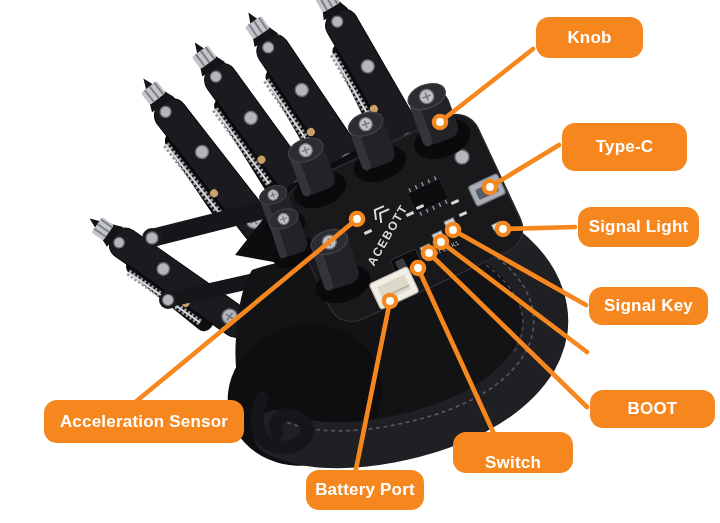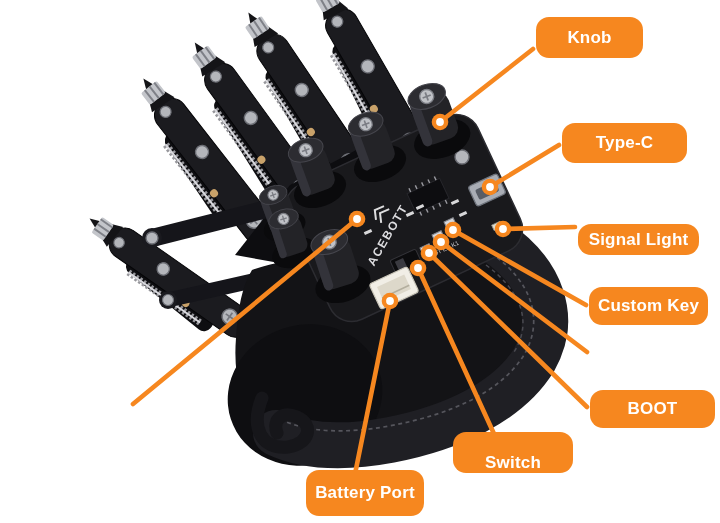--- a/index.html
+++ b/index.html
@@ -180,32 +180,35 @@
       <circle cx="390" cy="301" r="8.3" fill="#F6871F"></circle>
       <circle cx="390" cy="301" r="3.9" fill="#ffffff"></circle>
       <circle cx="357" cy="219" r="8.3" fill="#F6871F"></circle>
       <circle cx="357" cy="219" r="3.9" fill="#ffffff"></circle>
     </svg>
 
   <div id="labels">
       <div class="callout" style="left: 530px; top: 17px; width: 107px; height: 41px;">
     <span class="callout-text">Knob</span>
   </div>
-      <div class="callout" style="left: 556px; top: 123px; width: 125px; height: 40px;">
+      <div class="callout" style="left: 556px; top: 123px; width: 125px; height: 48px;">
     <span class="callout-text">Type-C</span>
   </div>
-      <div class="callout" style="left: 572px; top: 207px; width: 121px; height: 31px; margin-top: 17px;">
+      <div class="callout" style="left: 572px; top: 207px; width: 121px; height: 40px;">
     <span class="callout-text">Signal Light</span>
   </div>
       <div class="callout" style="left: 583px; top: 287px; width: 119px; height: 38px;">
-    <span class="callout-text">Custom Key</span>
+    <span class="callout-text">Signal Key</span>
   </div>
       <div class="callout" style="left: 584px; top: 390px; width: 125px; height: 38px;">
     <span class="callout-text">BOOT</span>
   </div>
       <div class="callout" style="left: 447px; top: 432px; width: 120px; height: 41px; align-items: flex-end;">
     <span class="callout-text">Switch</span>
   </div>
-      <div class="callout" style="left: 300px; top: 470px; width: 118px; height: 46px;">
+      <div class="callout" style="left: 300px; top: 470px; width: 118px; height: 40px;">
     <span class="callout-text">Battery Port</span>
+  </div>
+      <div class="callout" style="left: 38px; top: 400px; width: 200px; height: 43px;">
+    <span class="callout-text">Acceleration Sensor</span>
   </div>
     </div>
 </div>
 
 </body></html>

